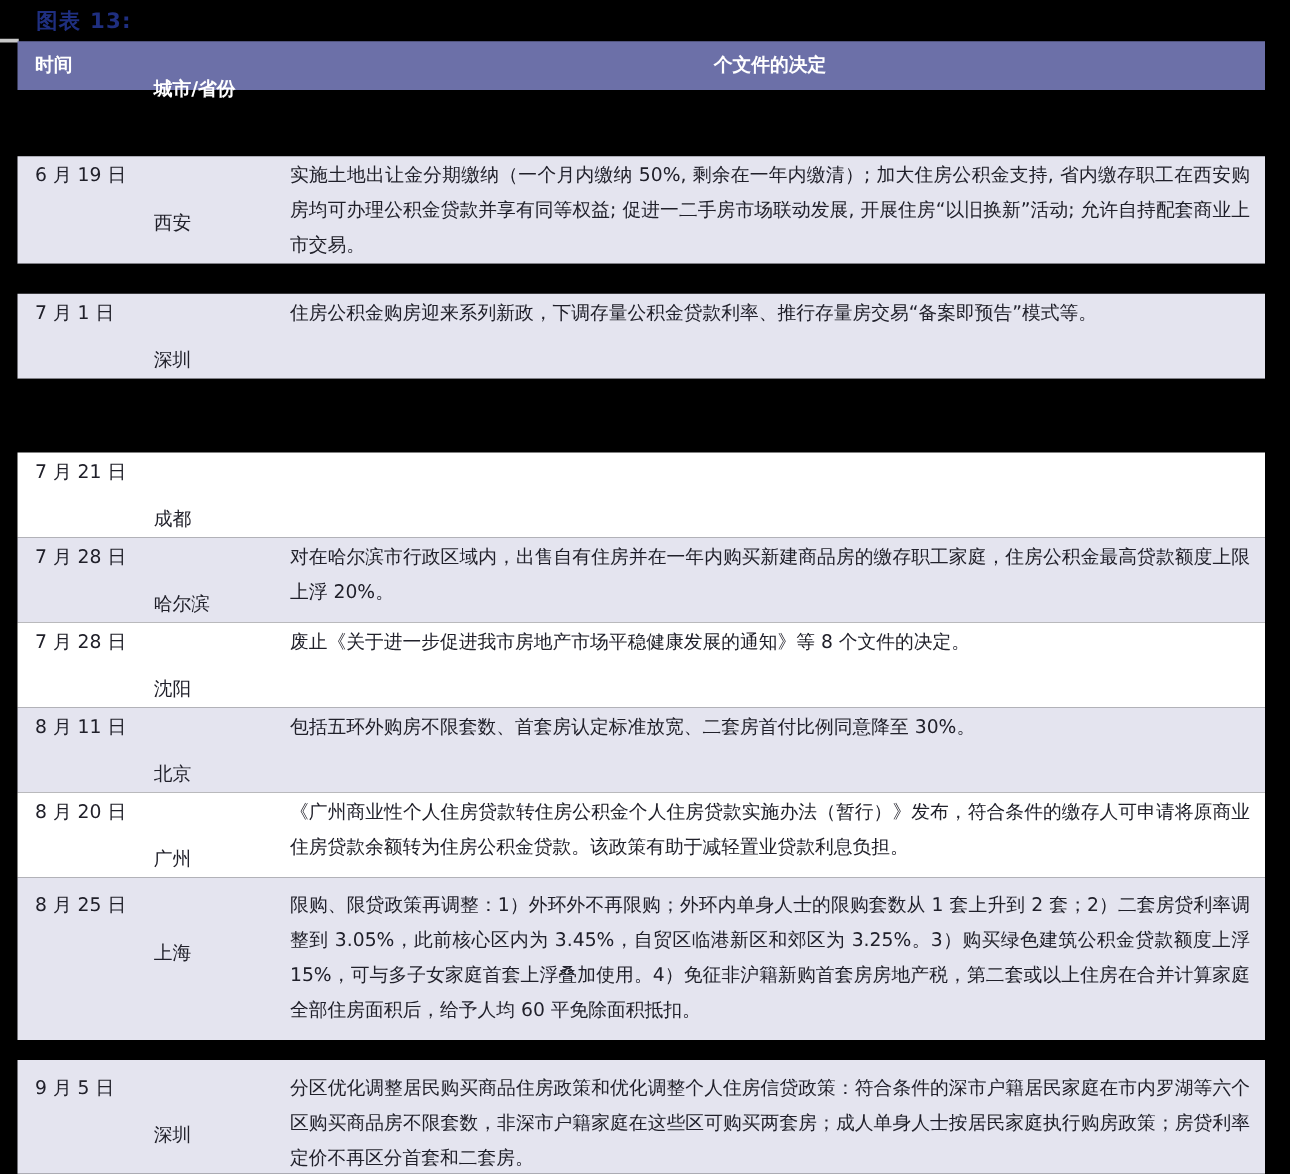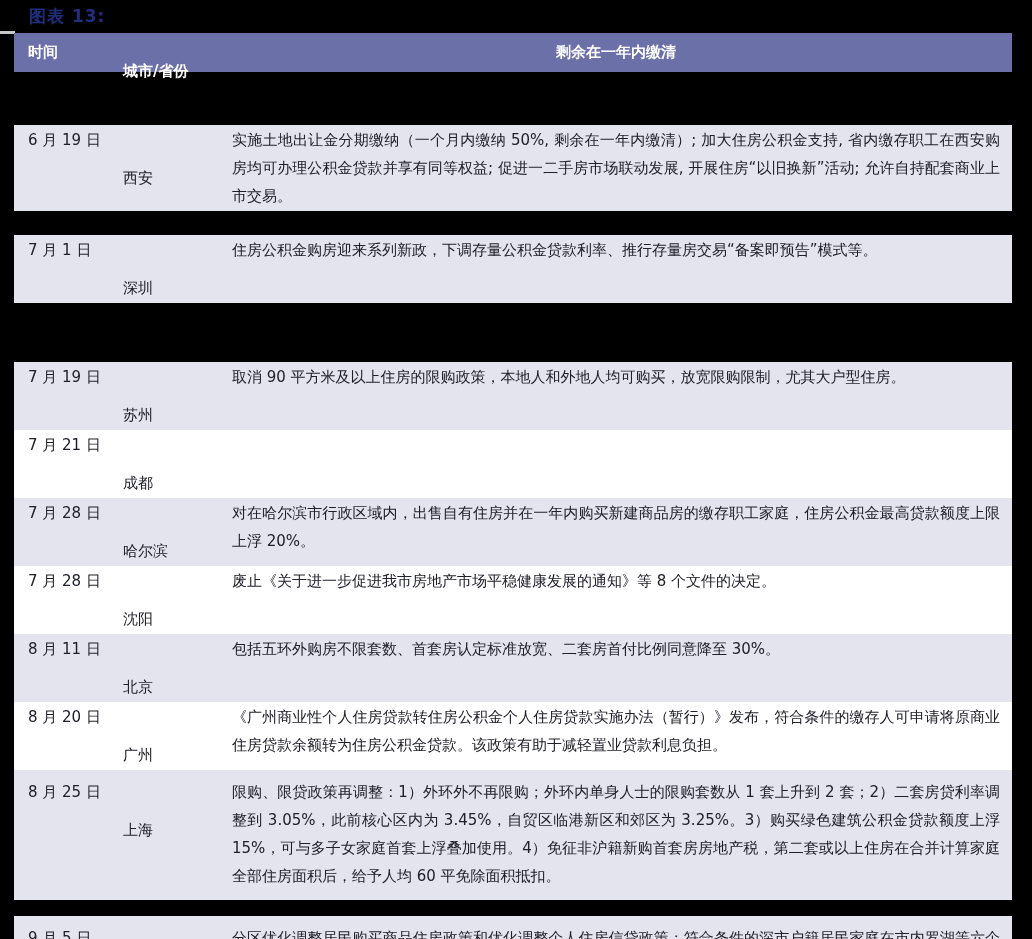--- a/index.html
+++ b/index.html
@@ -40,41 +40,36 @@
 </head>
 <body>
 
 <div class="figure-title">图表 13:</div>
 <div class="table-top-tick"></div>
 
 <div class="policy-table">
   <div class="thead">
     <div class="col-date">时间</div>
     <div class="col-city">城市/省份</div>
-    <div class="col-policy head-policy">剩余在一年内缴清</div>
+    <div class="col-policy head-policy">个文件的决定</div>
   </div>
   <div id="tbody">
       <div class="gap" style="height: 53px;"></div>
       <div class="row alt">
         <div class="col-date">6 月 19 日</div>
         <div class="col-city">西安</div>
         <div class="col-policy">实施土地出让金分期缴纳（一个月内缴纳 50%, 剩余在一年内缴清）; 加大住房公积金支持, 省内缴存职工在西安购房均可办理公积金贷款并享有同等权益; 促进一二手房市场联动发展, 开展住房“以旧换新”活动; 允许自持配套商业上市交易。</div>
       </div>
       <div class="gap" style="height: 24px;"></div>
       <div class="row alt">
         <div class="col-date">7 月 1 日</div>
         <div class="col-city">深圳</div>
         <div class="col-policy">住房公积金购房迎来系列新政，下调存量公积金贷款利率、推行存量房交易“备案即预告”模式等。</div>
       </div>
       <div class="gap" style="height: 59px;"></div>
-      <div class="row alt">
-        <div class="col-date">7 月 19 日</div>
-        <div class="col-city">苏州</div>
-        <div class="col-policy">取消 90 平方米及以上住房的限购政策，本地人和外地人均可购买，放宽限购限制，尤其大户型住房。</div>
-      </div>
       <div class="row white">
         <div class="col-date">7 月 21 日</div>
         <div class="col-city">成都</div>
       </div>
       <div class="row alt">
         <div class="col-date">7 月 28 日</div>
         <div class="col-city">哈尔滨</div>
         <div class="col-policy">对在哈尔滨市行政区域内，出售自有住房并在一年内购买新建商品房的缴存职工家庭，住房公积金最高贷款额度上限上浮 20%。</div>
       </div>
       <div class="row white">

